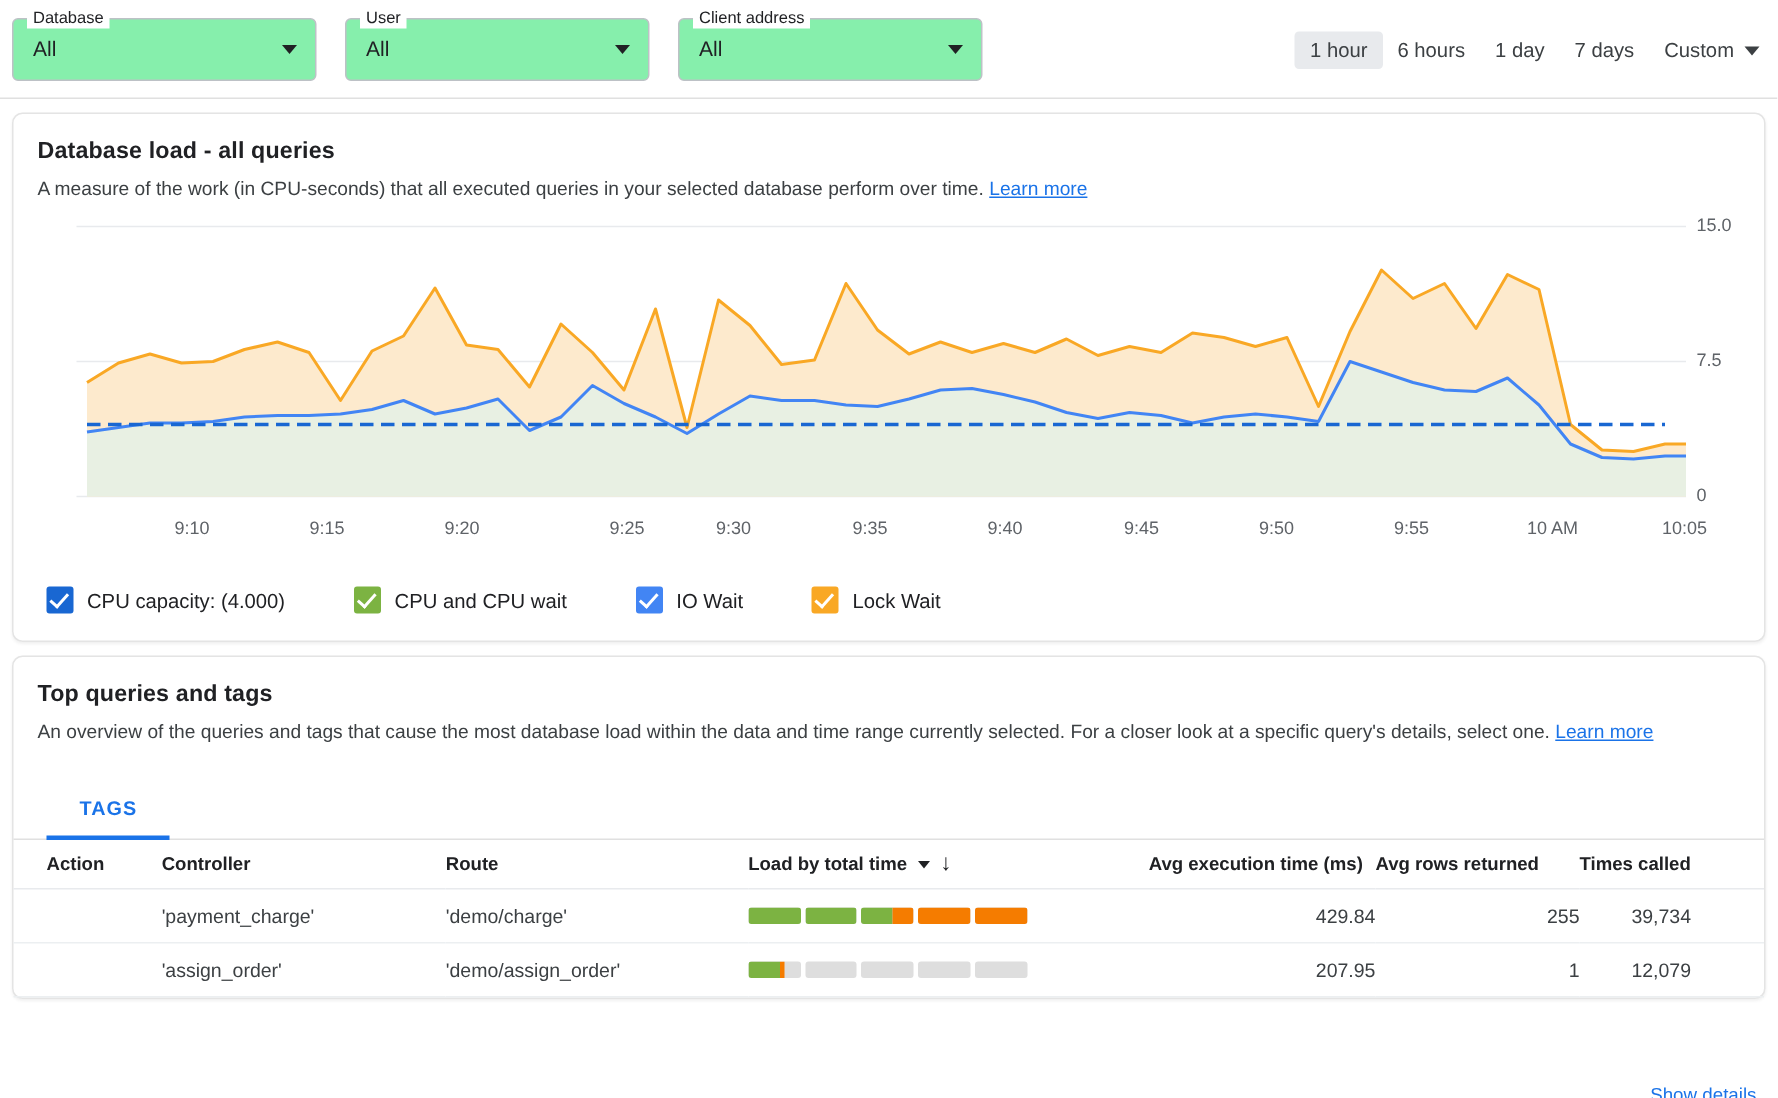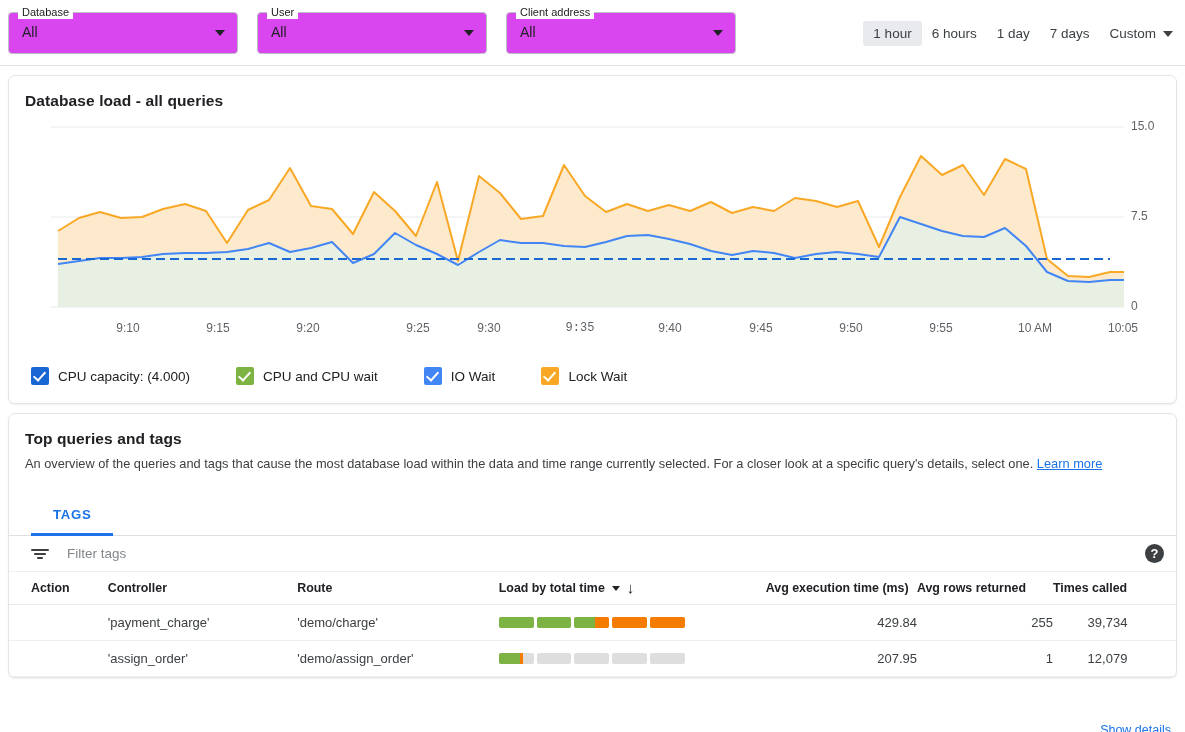--- a/index.html
+++ b/index.html
@@ -15,24 +15,24 @@
   
   .topbar {
     position: relative;
     height: 66px;
     border-bottom: 1px solid #e0e0e0;
     background: #fff;
   }
   .selects { position: absolute; left: 8px; top: 12px; display: flex; gap: 19px; }
   .select {
     position: relative;
-    width: 230px; height: 42px;
+    width: 203px; height: 42px;
     border: 1px solid #bdc1c6;
     border-radius: 4px;
-    background: #d946ef;
+    background: #86efac;
   }
   .select .notch {
     position: absolute;
     top: -7px; left: 9px;
     background: #fff;
     padding: 0 4px;
     font-size: 11px;
     line-height: 13px;
     color: #202124;
     white-space: nowrap;
@@ -299,20 +299,24 @@
     <div class="range-btn">7 days</div>
     <div class="range-custom">
       <span>Custom</span>
       <span class="arrow"></span>
     </div>
   </div>
 </div>
 
 <div class="card">
   <div class="card-title">Database load - all queries</div>
+  <div class="card-desc">
+    <span>A measure of the work (in CPU-seconds) that all executed queries in your selected database perform over time.</span>
+    <span class="link">Learn more</span>
+  </div>
 
   <div class="chart-wrap">
     <svg class="chart-svg" width="1185" height="220" viewBox="0 0 1185 220">
 
       <line x1="42" y1="11" x2="1115" y2="11" stroke="#e8eaed" stroke-width="1"></line>
       <line x1="42" y1="101" x2="1115" y2="101" stroke="#e8eaed" stroke-width="1"></line>
       <line x1="42" y1="191" x2="1115" y2="191" stroke="#e8eaed" stroke-width="1"></line>
 
       <path fill="#fdeacd" stroke="none" d="M49,115 L70,102 L91,96 L112,102 L133,101 L154,93 L176,88 L197,95 L218,127 L239,94 L260,84 L281,52 L302,90 L323,93 L344,118 L365,76 L386,95 L407,120 L428,66 L449,145 L470,60 L491,77 L512,103 L534,100 L555,49 L576,80 L597,96 L618,88 L639,95 L660,89 L681,95 L702,86 L723,97 L744,91 L765,95 L786,82 L807,85 L828,91 L849,85 L870,131 L891,81 L912,40 L933,59 L954,49 L975,79 L996,43 L1017,53 L1038,143 L1059,160 L1080,161 L1101,156 L1115,156 L1115,191 L49,191 Z"></path>
 
@@ -327,21 +331,21 @@
 
     <div class="ylab" style="top:3px;">15.0</div>
     <div class="ylab" style="top:93px;">7.5</div>
     <div class="ylab" style="top:183px;">0</div>
 
     <div class="xlab" style="left:119px;">9:10</div>
     <div class="xlab" style="left:209px;">9:15</div>
     <div class="xlab" style="left:299px;">9:20</div>
     <div class="xlab" style="left:390px;margin-left:19px;">9:25</div>
     <div class="xlab" style="left:480px;">9:30</div>
-    <div class="xlab" style="left:571px;font-family:Liberation Mono, monospace;">9:35</div>
+    <div class="xlab" style="left:571px;">9:35</div>
     <div class="xlab" style="left:661px;">9:40</div>
     <div class="xlab" style="left:752px;">9:45</div>
     <div class="xlab" style="left:842px;">9:50</div>
     <div class="xlab" style="left:932px;">9:55</div>
     <div class="xlab" style="left:1026px;">10 AM</div>
     <div class="xlab" style="left:1114px;">10:05</div>
   </div>
 
   <div class="legend">
     <div class="legend-item">
@@ -367,29 +371,20 @@
   <div class="card-title">Top queries and tags</div>
   <div class="card-desc">
     <span>An overview of the queries and tags that cause the most database load within the data and time range currently selected. For a closer look at a specific query's details, select one.</span>
     <span class="link">Learn more</span>
   </div>
 
   <div class="tabs">
     <div class="tab active">TAGS</div>
   </div>
 
-  <div class="filterrow">
-    <span class="filter-icon">
-      <span></span>
-        <span></span>
-        <span></span>
-    </span>
-    <input class="filter-input" type="text" placeholder="Filter tags" style="">
-    <span class="help-icon">?</span>
-  </div>
 
   <table class="tags-table">
     <thead>
       <tr>
         <th class="c-action">Action</th>
         <th class="c-ctrl">Controller</th>
         <th class="c-route">Route</th>
         <th class="c-load">
           <span class="sorthdr">
             <span>Load by total time</span>

